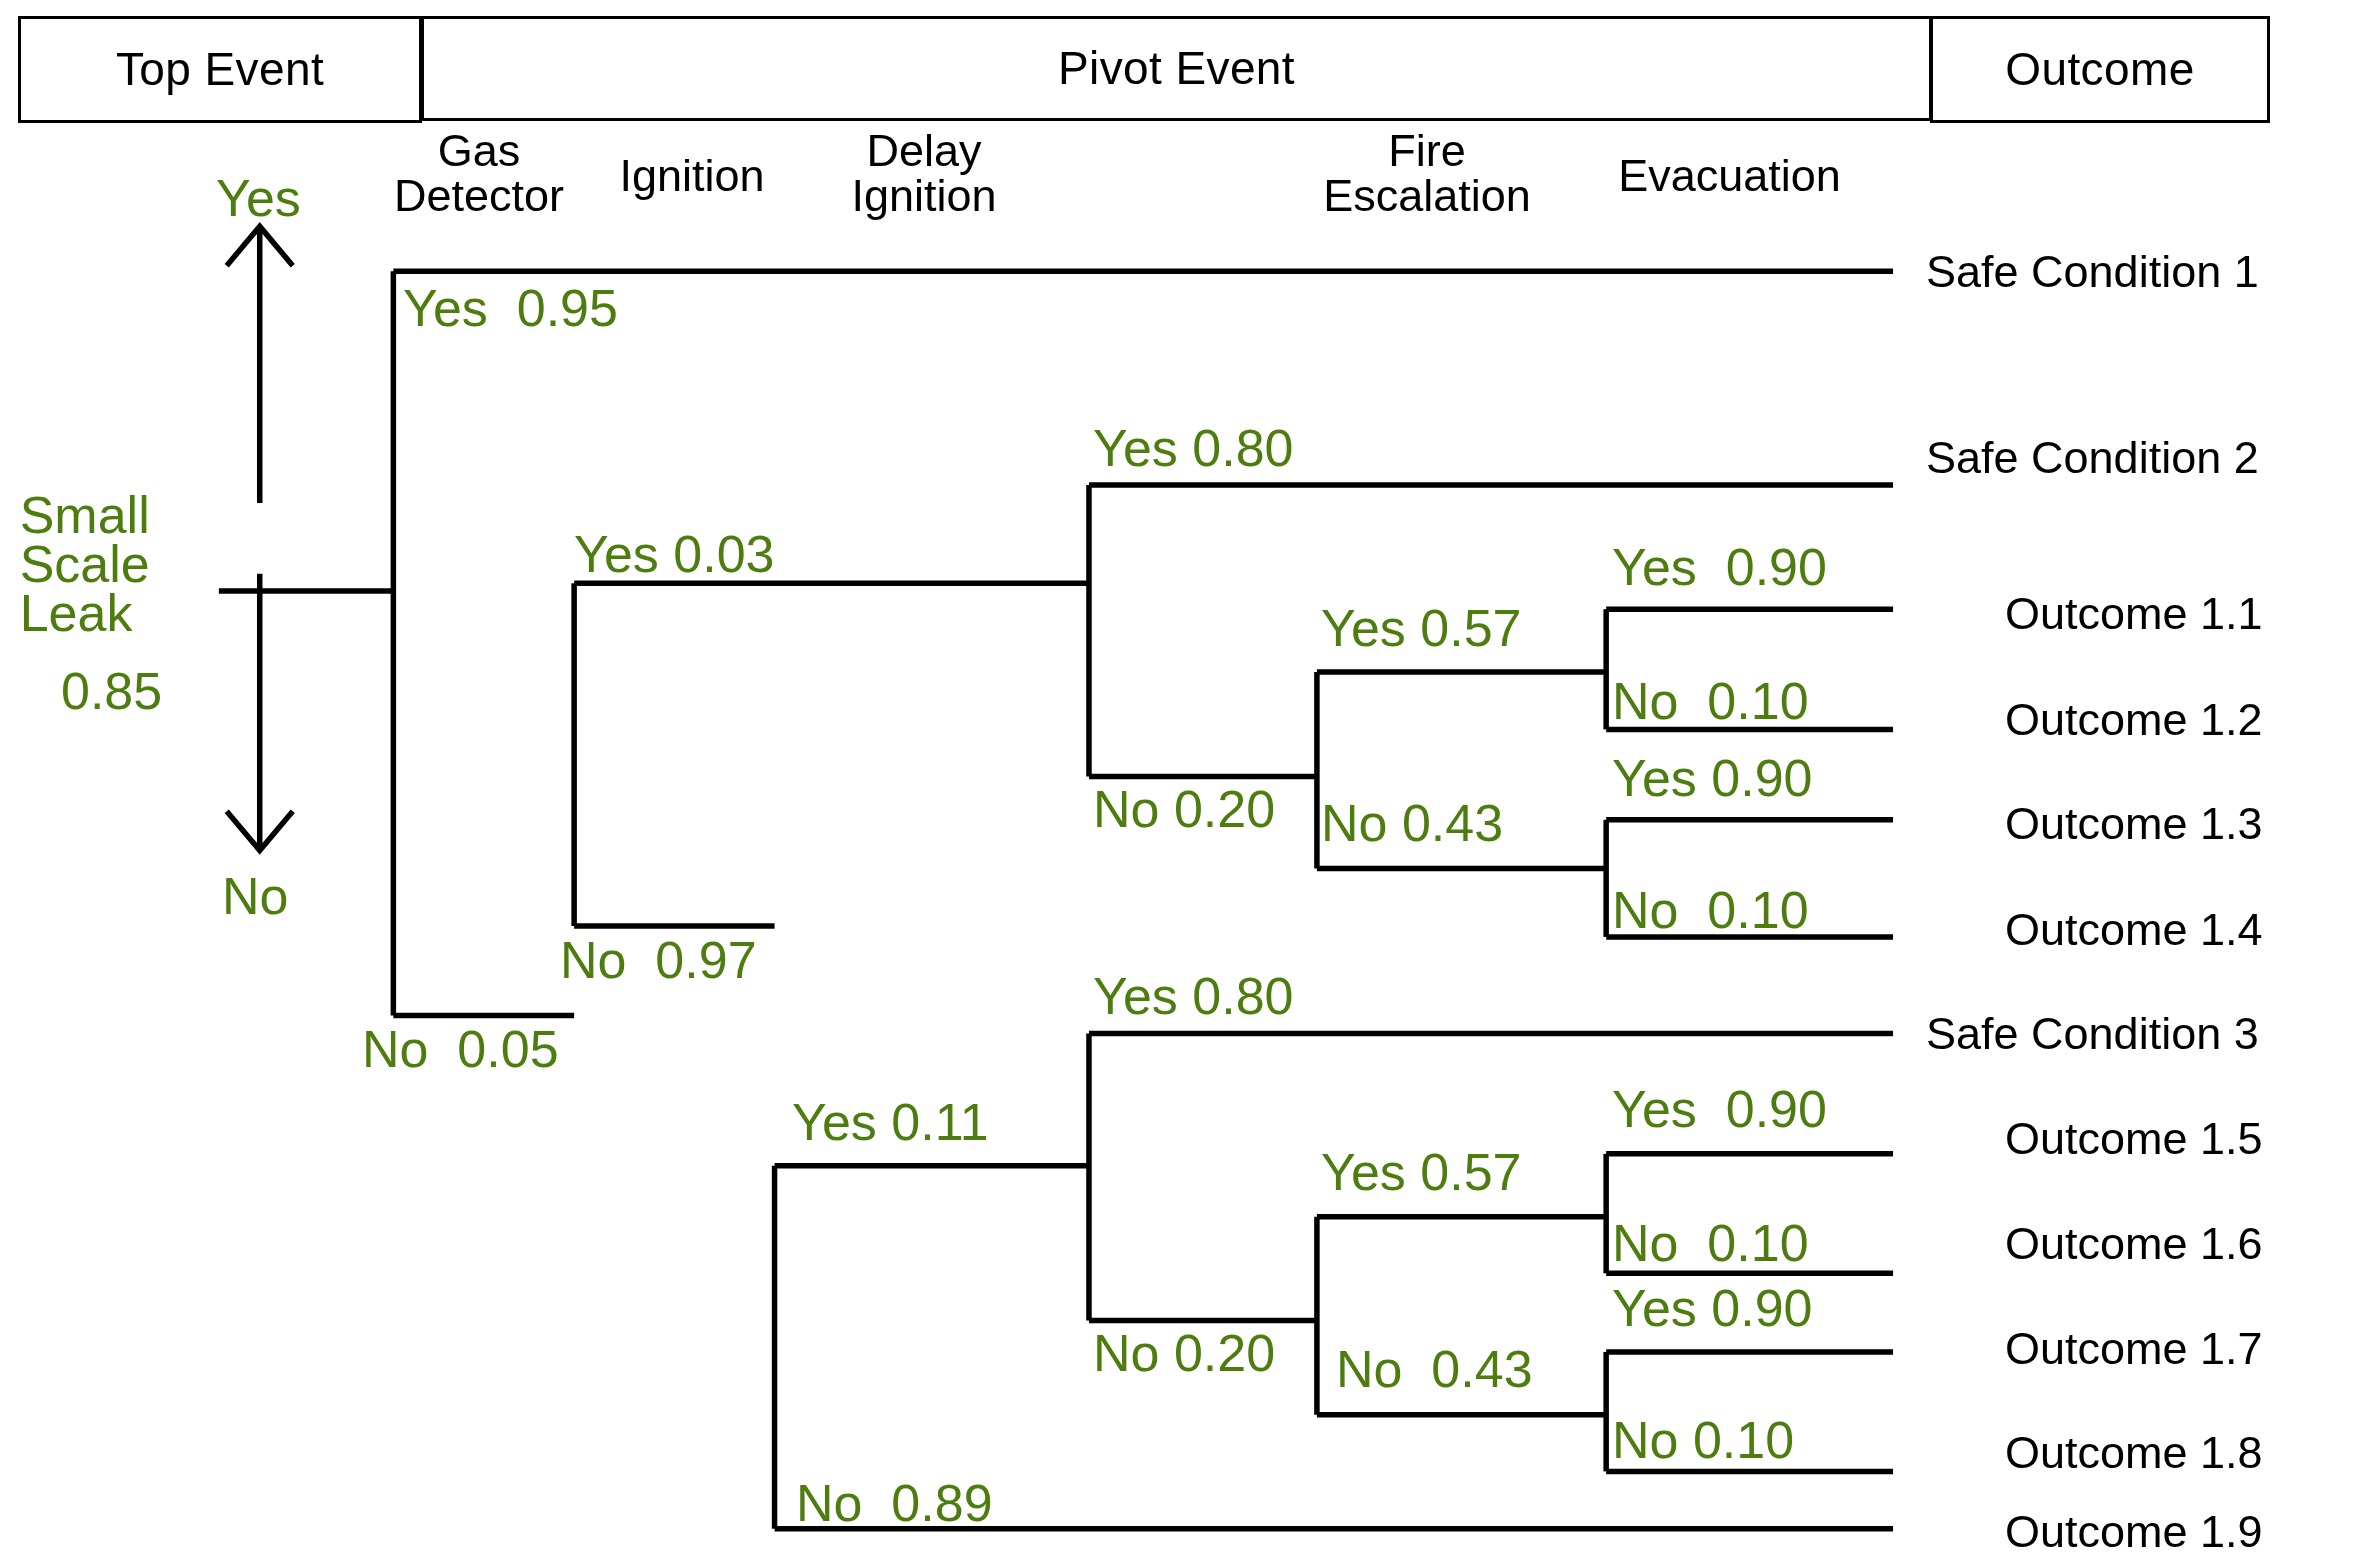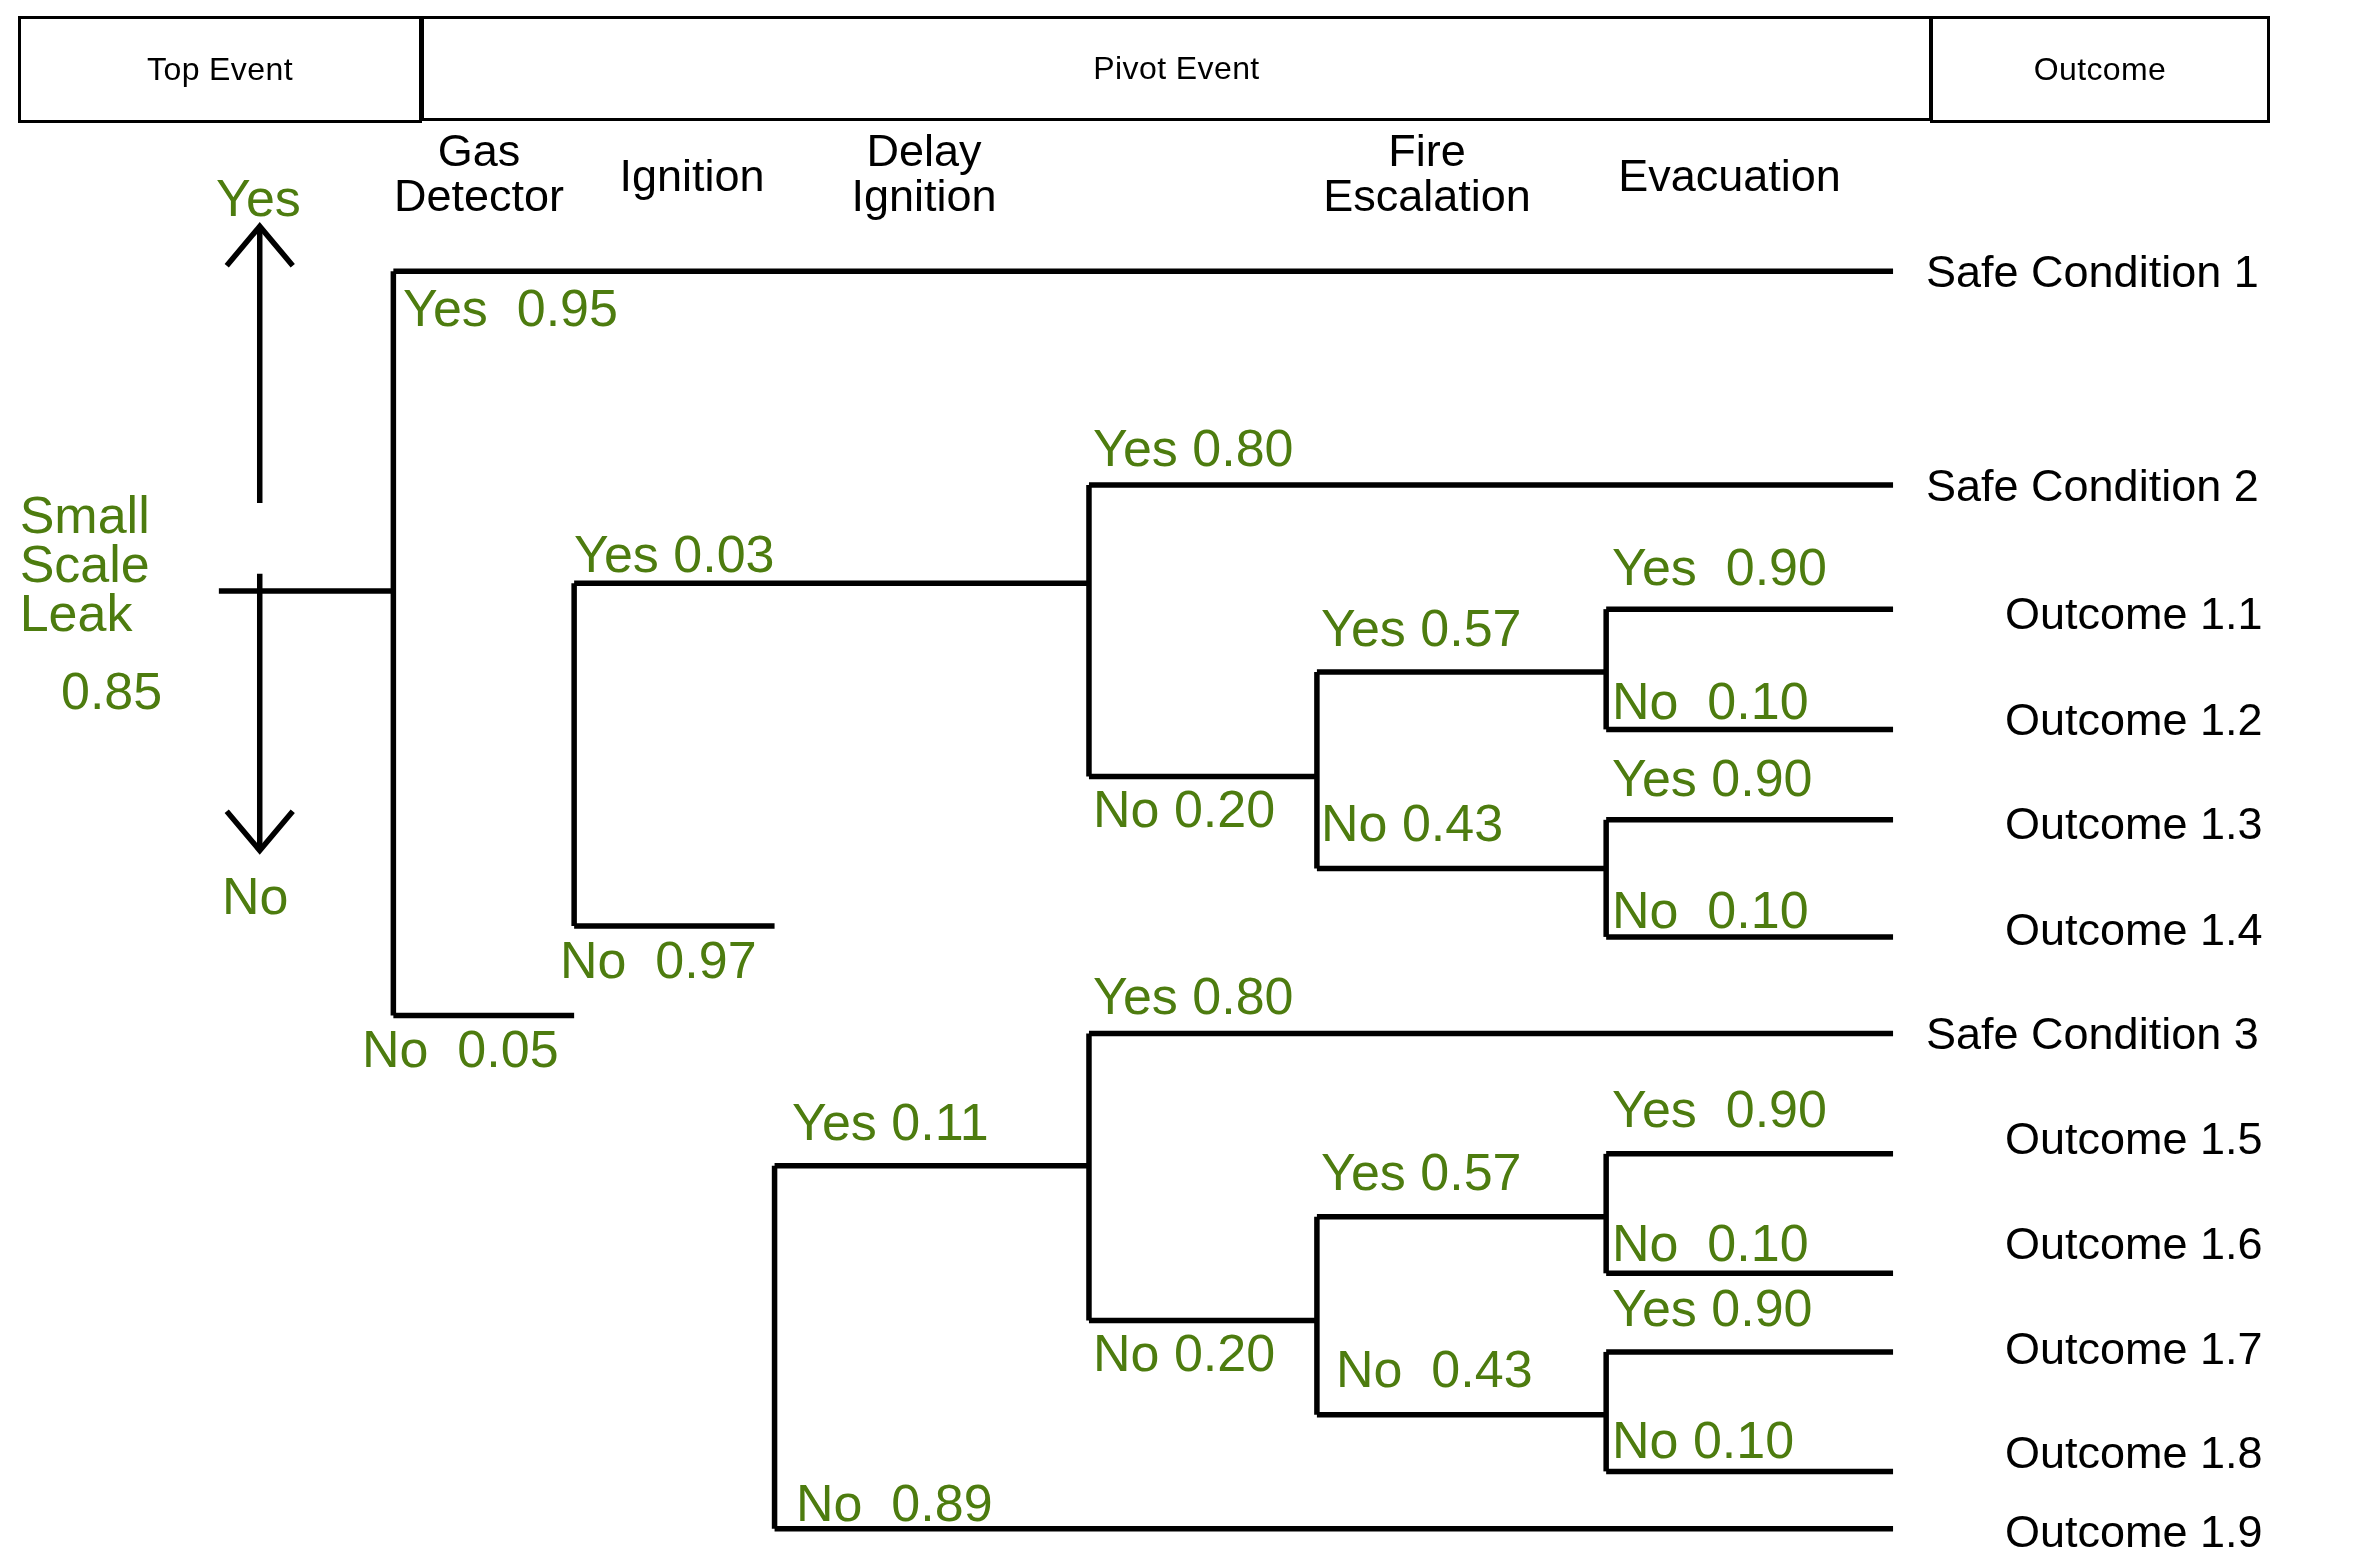--- a/index.html
+++ b/index.html
@@ -10,21 +10,21 @@
     font-family:"Liberation Sans", sans-serif;
     color:#000000;
     overflow:hidden;
   }
   
   .hdr-box{
     position:absolute;
     box-sizing:border-box;
     border:3.9px solid #000;
     display:flex;align-items:center;justify-content:center;
-    font-size:32px;
+    font-size:46px;
     letter-spacing:0.4px;
     background:#fff;
   }
   #hdr-top{   left:18px;   top:15.7px; width:404px;  height:107px; }
   #hdr-pivot{ left:421px;  top:15.7px; width:1511px; height:105px; border-left-width:3.9px; }
   #hdr-out{   left:1930px; top:15.7px; width:340px;  height:107px; }
 
   
   .col-cap{
     position:absolute;
@@ -188,21 +188,21 @@
   <div class="lbl" style="left:1321px; top:1149px;">Yes 0.57</div>
   <div class="lbl" style="left:1336px; top:1346px;">No  0.43</div>
 
   <div class="lbl" style="left:1612px; top:1086px;">Yes  0.90</div>
   <div class="lbl" style="left:1612px; top:1220px;">No  0.10</div>
 
   <div class="lbl" style="left:1612px; top:1285px;">Yes 0.90</div>
   <div class="lbl" style="left:1612px; top:1417px;">No 0.10</div>
 
   <div class="outcome" style="left:1926px; top:248px;">Safe Condition 1</div>
-  <div class="outcome" style="left:1926px; top:462px;">Safe Condition 2</div>
+  <div class="outcome" style="left:1926px; top:434px;">Safe Condition 2</div>
   <div class="outcome" style="left:2005px; top:590px;">Outcome 1.1</div>
   <div class="outcome" style="left:2005px; top:696px;">Outcome 1.2</div>
   <div class="outcome" style="left:2005px; top:800px;">Outcome 1.3</div>
   <div class="outcome" style="left:2005px; top:906px;">Outcome 1.4</div>
   <div class="outcome" style="left:1926px; top:1010px;">Safe Condition 3</div>
   <div class="outcome" style="left:2005px; top:1115px;">Outcome 1.5</div>
   <div class="outcome" style="left:2005px; top:1220px;">Outcome 1.6</div>
   <div class="outcome" style="left:2005px; top:1325px;">Outcome 1.7</div>
   <div class="outcome" style="left:2005px; top:1429px;">Outcome 1.8</div>
   <div class="outcome" style="left:2005px; top:1508px;">Outcome 1.9</div>

